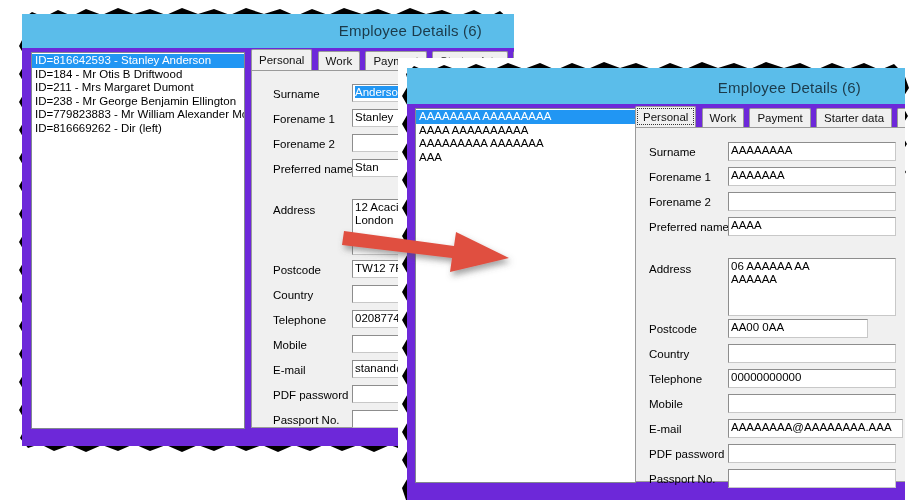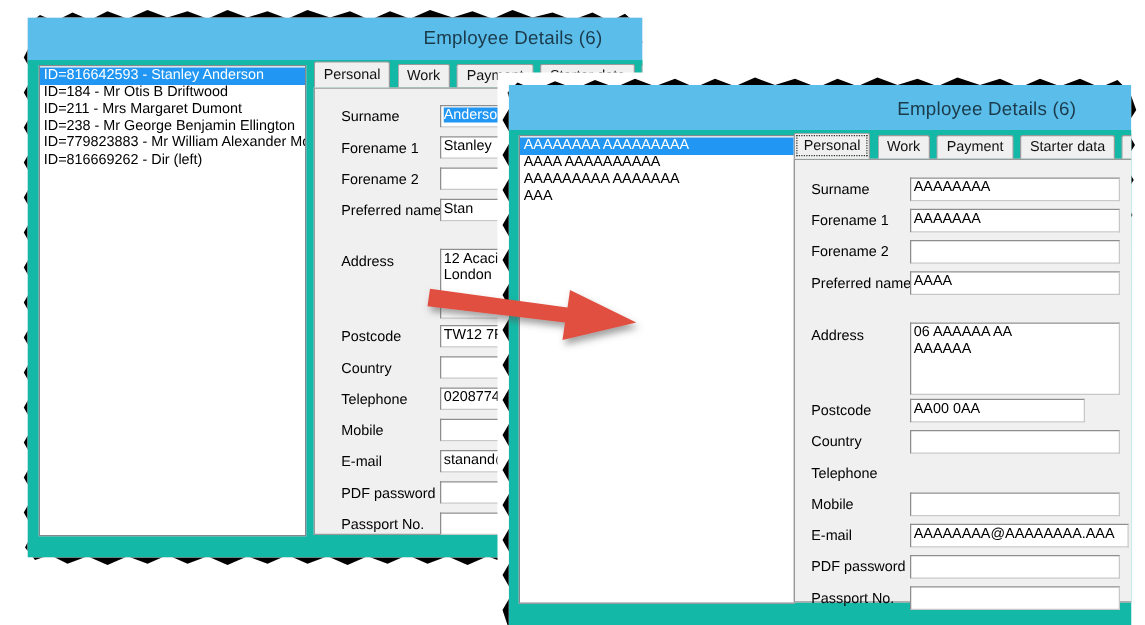--- a/index.html
+++ b/index.html
@@ -38,22 +38,21 @@
     background: #5bbdea;
     color: #1b3a4a;
     font-size: 15px;
     text-align: right;
     letter-spacing: .2px;
   }
   .titlebar span { display:inline-block;margin-left:44px; }
 
   .clientarea {
     position: absolute;
-    background: #14b8a6;
-    padding-left: 47px;
+    background: #6d28d9;
   }
 
   
   .listbox {
     position: absolute;
     background: #ffffff;
     border: 1px solid #828790;
     box-shadow: inset 1px 1px 0 #ffffff;
     overflow: hidden;
     font-size: 11.5px;
@@ -289,20 +288,21 @@
           <div class="field-label" style="left:13px; top:345px;">Passport No.</div>
 
           <div class="field-box" style="left:92px; top:14px;  width:168px; height:19px;">AAAAAAAA</div>
           <div class="field-box" style="left:92px; top:39px;  width:168px; height:19px;">AAAAAAA</div>
           <div class="field-box" style="left:92px; top:64px;  width:168px; height:19px;"></div>
           <div class="field-box" style="left:92px; top:89px;  width:168px; height:19px;">AAAA</div>
           <div class="field-box multi" style="left:92px; top:130px; width:168px; height:58px;">06 AAAAAA AA
 AAAAAA</div>
           <div class="field-box" style="left:92px; top:191px; width:140px; height:19px;">AA00 0AA</div>
           <div class="field-box" style="left:92px; top:216px; width:168px; height:19px;"></div>
+          <div class="field-box" style="left:92px; top:241px; width:168px; height:19px;">00000000000</div>
           <div class="field-box" style="left:92px; top:266px; width:168px; height:19px;"></div>
           <div class="field-box" style="left:92px; top:291px; width:175px; height:19px;">AAAAAAAA@AAAAAAAA.AAA</div>
           <div class="field-box" style="left:92px; top:316px; width:168px; height:19px;"></div>
           <div class="field-box" style="left:92px; top:341px; width:168px; height:19px;"></div>
         </div>
       </div>
     </div>
   </div>
 
   <svg id="arrow" viewBox="0 0 190 90">

